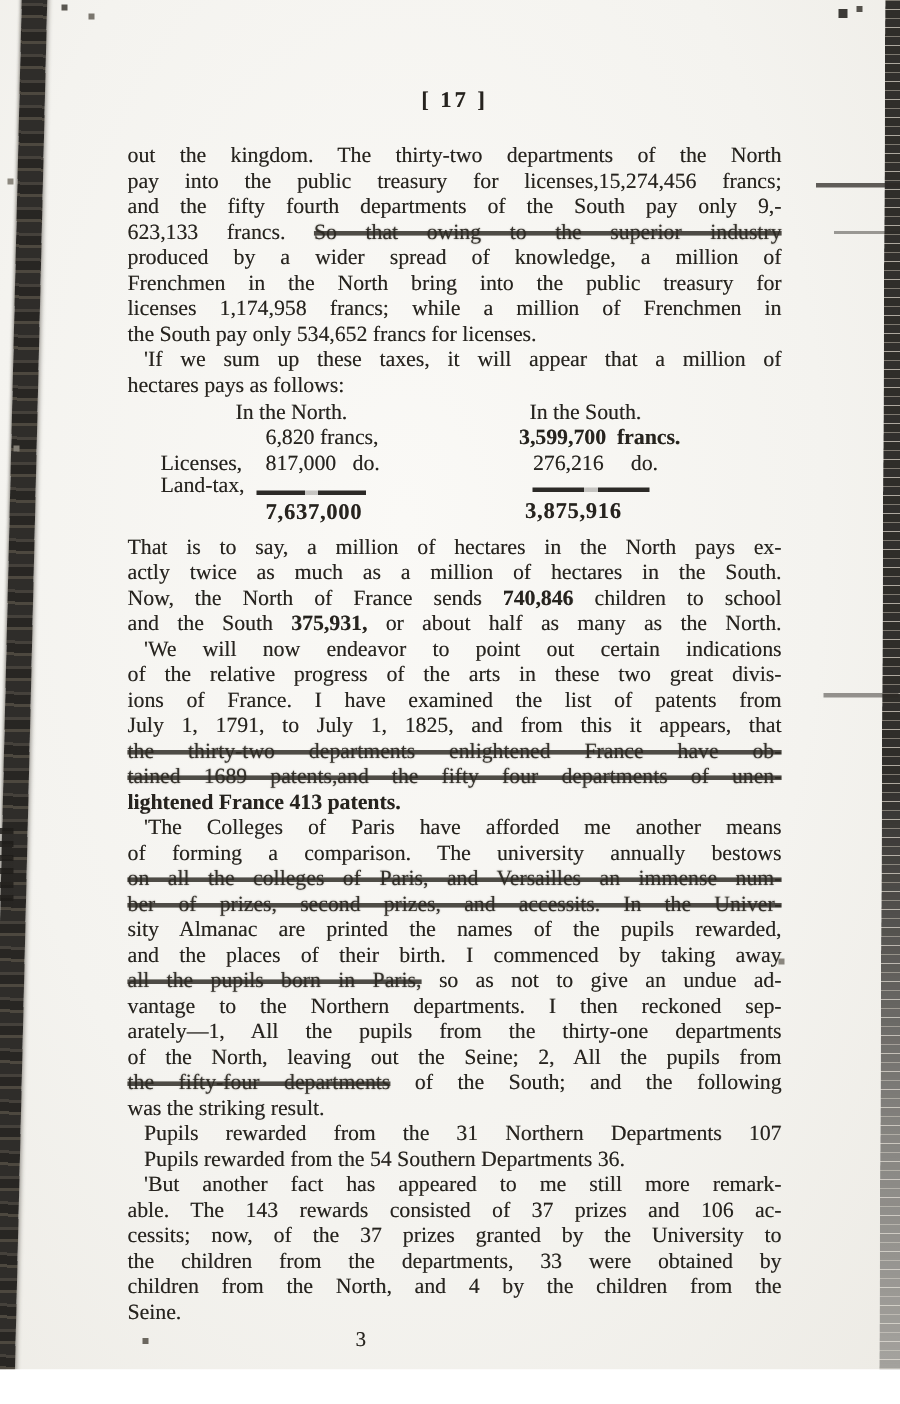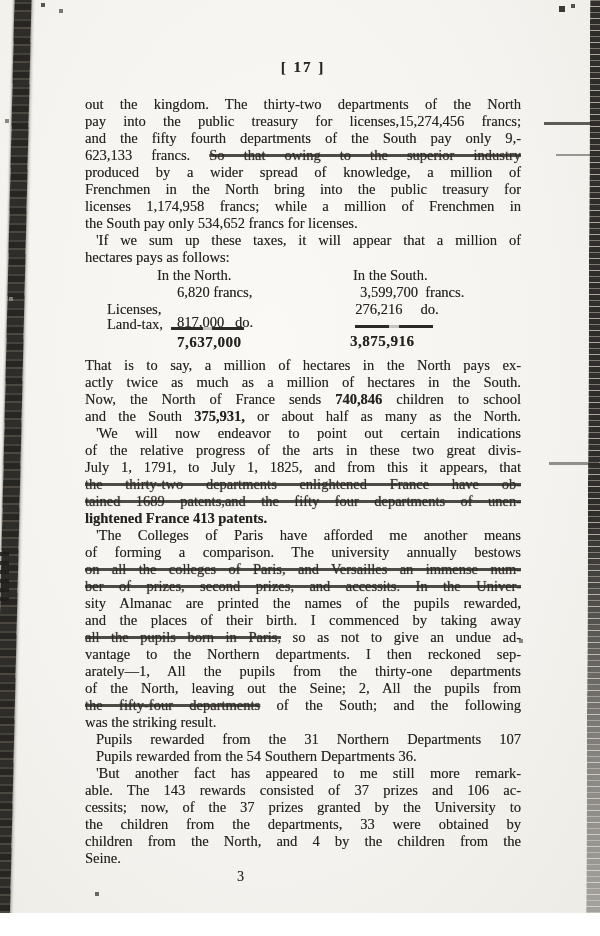--- a/index.html
+++ b/index.html
@@ -93,40 +93,41 @@
         <div class="line j ind"><span>'If we sum up these taxes, it will appear that a million of</span></div>
         <div class="line"><span>hectares pays as follows:</span></div>
       </div>
 
     <div class="taxtable">
       <div class="cell" style="left:72px;  top:0;">In the North.</div>
       <div class="cell" style="left:268px; top:0;">In the South.</div>
 
       <div class="cell" style="left:22px;  top:17px;margin-top:32px;">Land-tax,</div>
       <div class="cell" style="left:92px;  top:17px;">6,820 francs,</div>
-      <div class="cell" style="left:275px; top:17px;">3,599,700  francs.</div>
+      <div class="cell" style="left:261px; top:17px;font-weight:bold;">3,599,700  francs.</div>
 
       <div class="cell" style="left:22px;  top:34px;">Licenses,</div>
-      <div class="cell" style="left:92px;  top:34px;margin-top:13px;">817,000   do.</div>
+      <div class="cell" style="left:92px;  top:34px;">817,000   do.</div>
       <div class="cell" style="left:263px; top:34px;">  276,216     do.</div>
 
       <div class="rule" style="left:86px;  top:60px; width:73px;"></div>
       <div class="rule" style="left:270px; top:58px; width:78px;"></div>
 
       <div class="cell total" style="left:92px;  top:67px;">7,637,000</div>
       <div class="cell total" style="left:265px; top:66px;">3,875,916</div>
     </div>
 
     <div id="text-after">
         <div class="line j"><span>That is to say, a million of hectares in the North pays ex-</span></div>
         <div class="line j"><span>actly twice as much as a million of hectares in the South.</span></div>
         <div class="line j"><span>Now, the North of France sends </span><span class="bold">740,846</span><span> children to school</span></div>
         <div class="line j"><span>and the South </span><span class="bold">375,931,</span><span> or about half as many as the North.</span></div>
         <div class="line j ind"><span>'We will now endeavor to point out certain indications</span></div>
         <div class="line j"><span>of the relative progress of the arts in these two great divis-</span></div>
+        <div class="line j"><span>ions of France.  I have examined the list of patents from</span></div>
         <div class="line j"><span>July 1, 1791, to July 1, 1825, and from this it appears, that</span></div>
         <div class="line j"><span class="struck">the thirty-two departments enlightened France have ob-</span></div>
         <div class="line j"><span class="struck">tained 1689 patents,and the fifty four departments of unen-</span></div>
         <div class="line"><span class="bold">lightened France 413 patents.</span></div>
         <div class="line j ind"><span>'The Colleges of Paris have afforded me another means</span></div>
         <div class="line j"><span>of forming a comparison.  The university annually bestows</span></div>
         <div class="line j"><span class="struck">on all the colleges of Paris, and Versailles an immense num-</span></div>
         <div class="line j"><span class="struck">ber of prizes, second prizes, and accessits.  In the Univer-</span></div>
         <div class="line j"><span>sity Almanac are printed the names of the pupils rewarded,</span></div>
         <div class="line j"><span>and the places of their birth.  I commenced by taking away</span></div>

